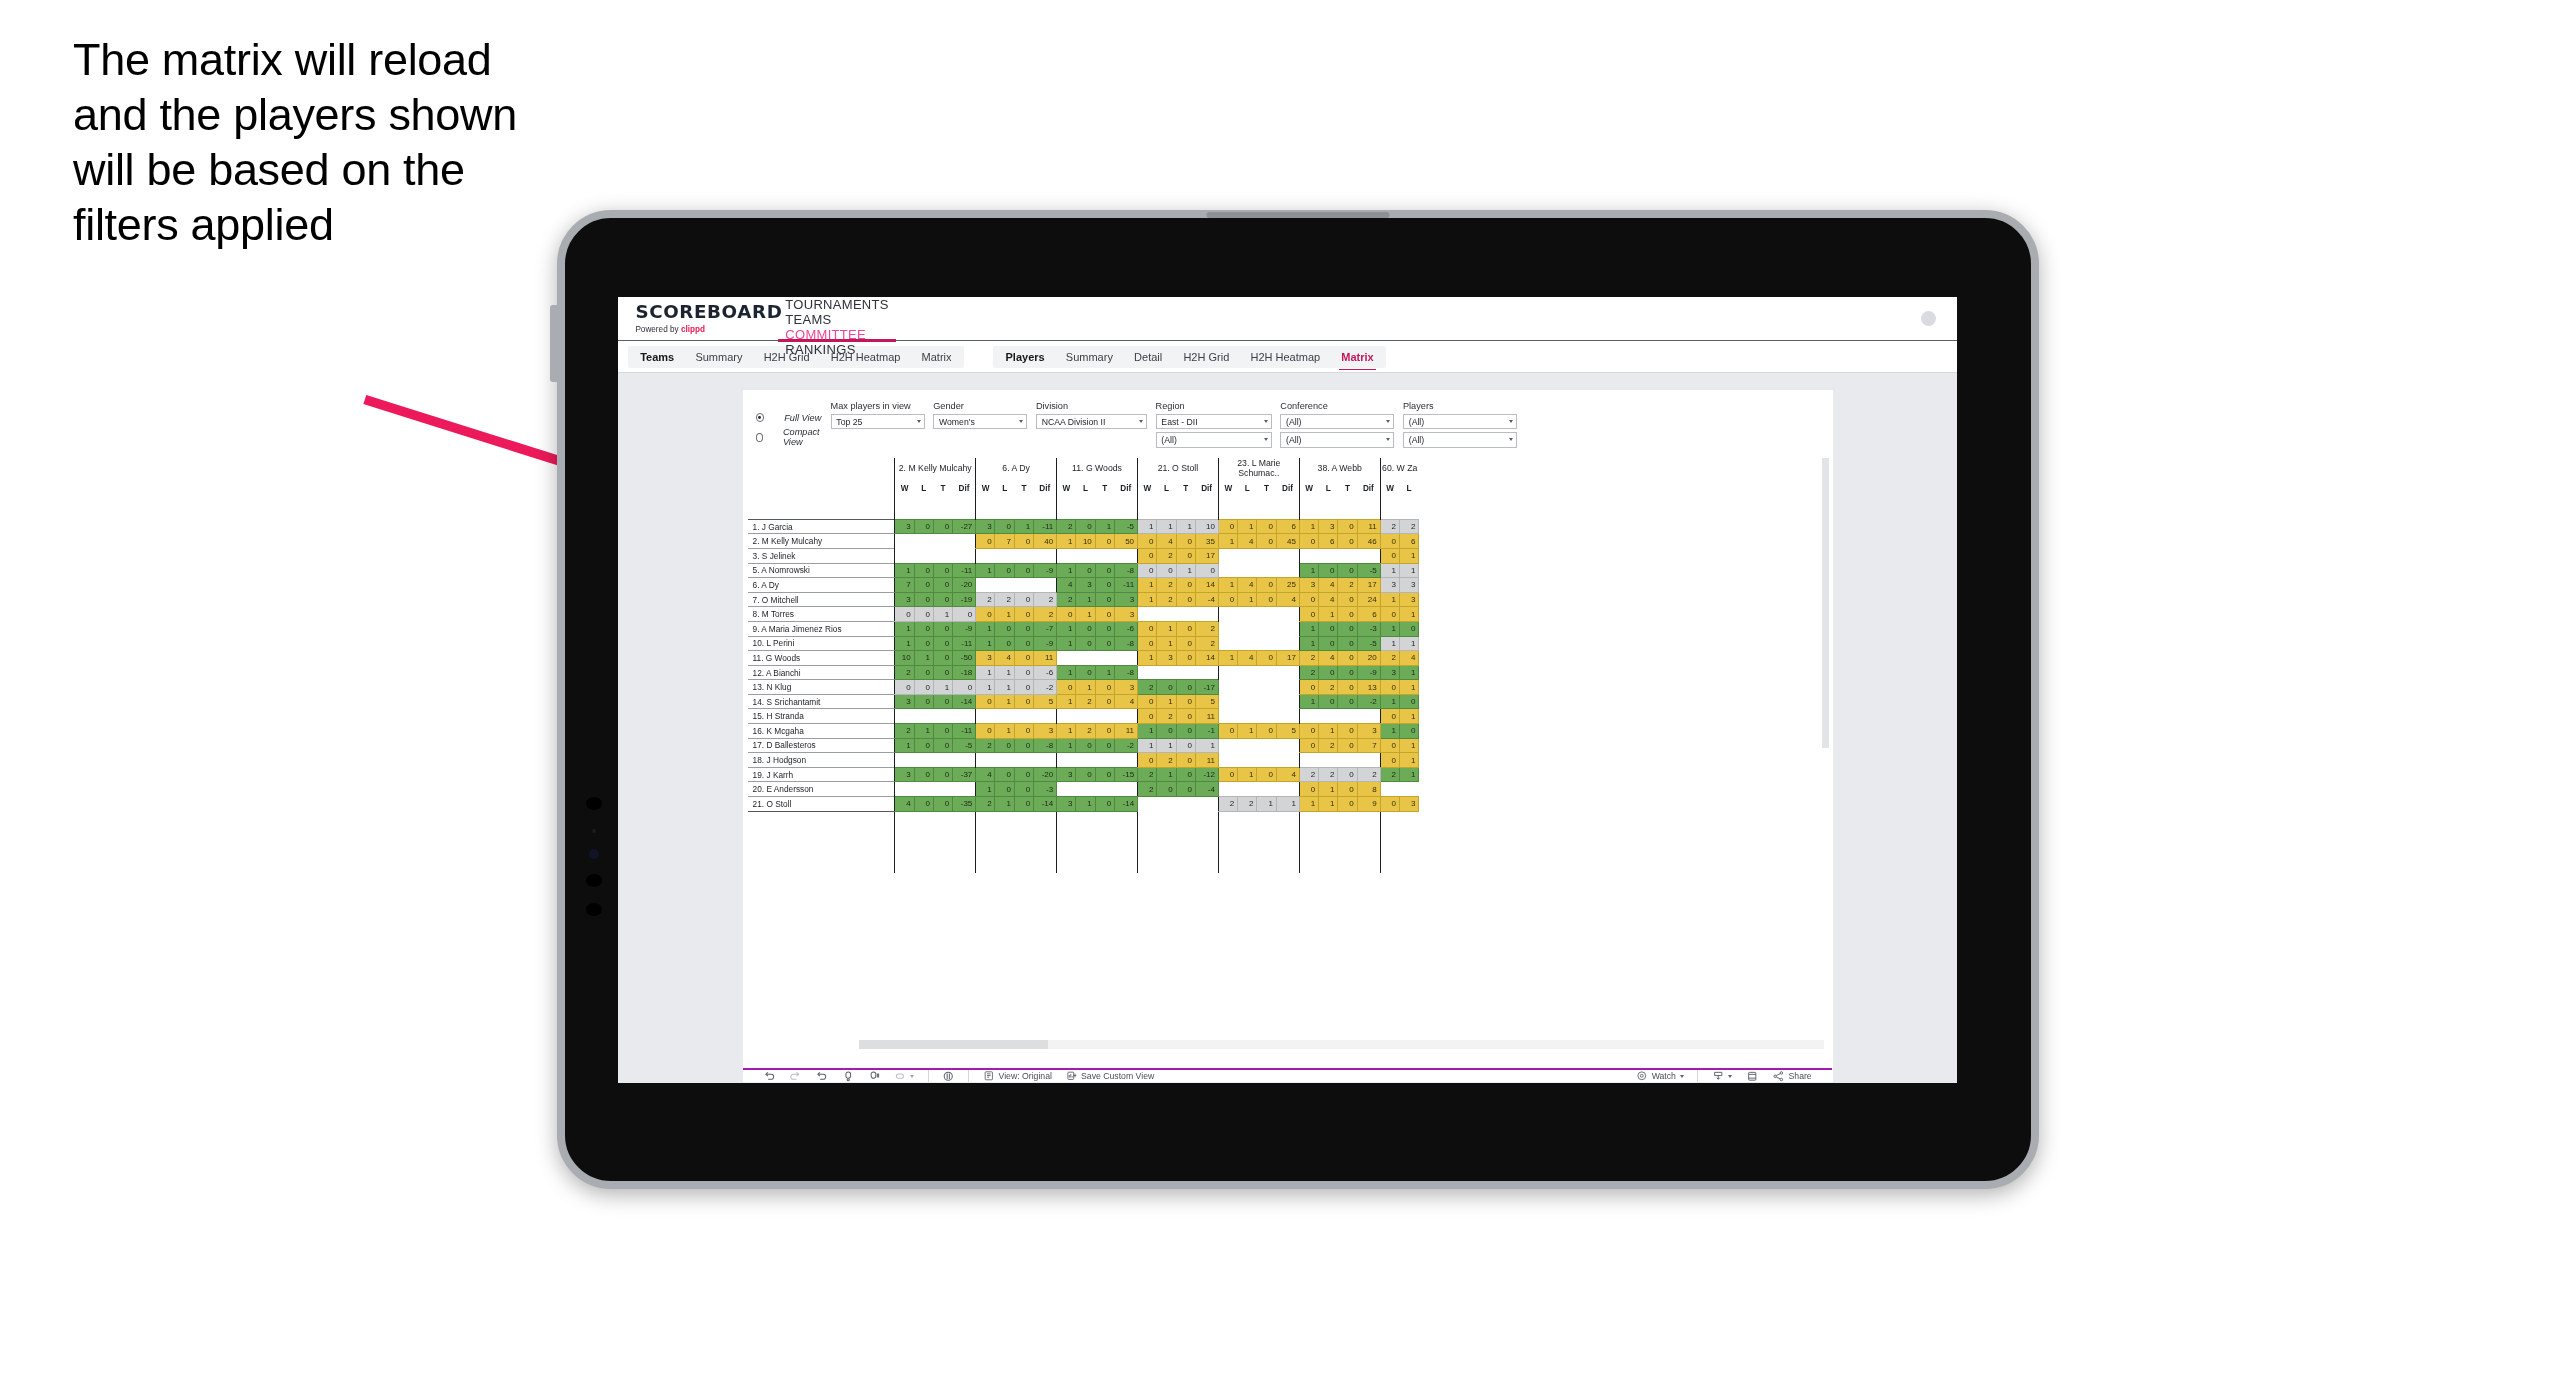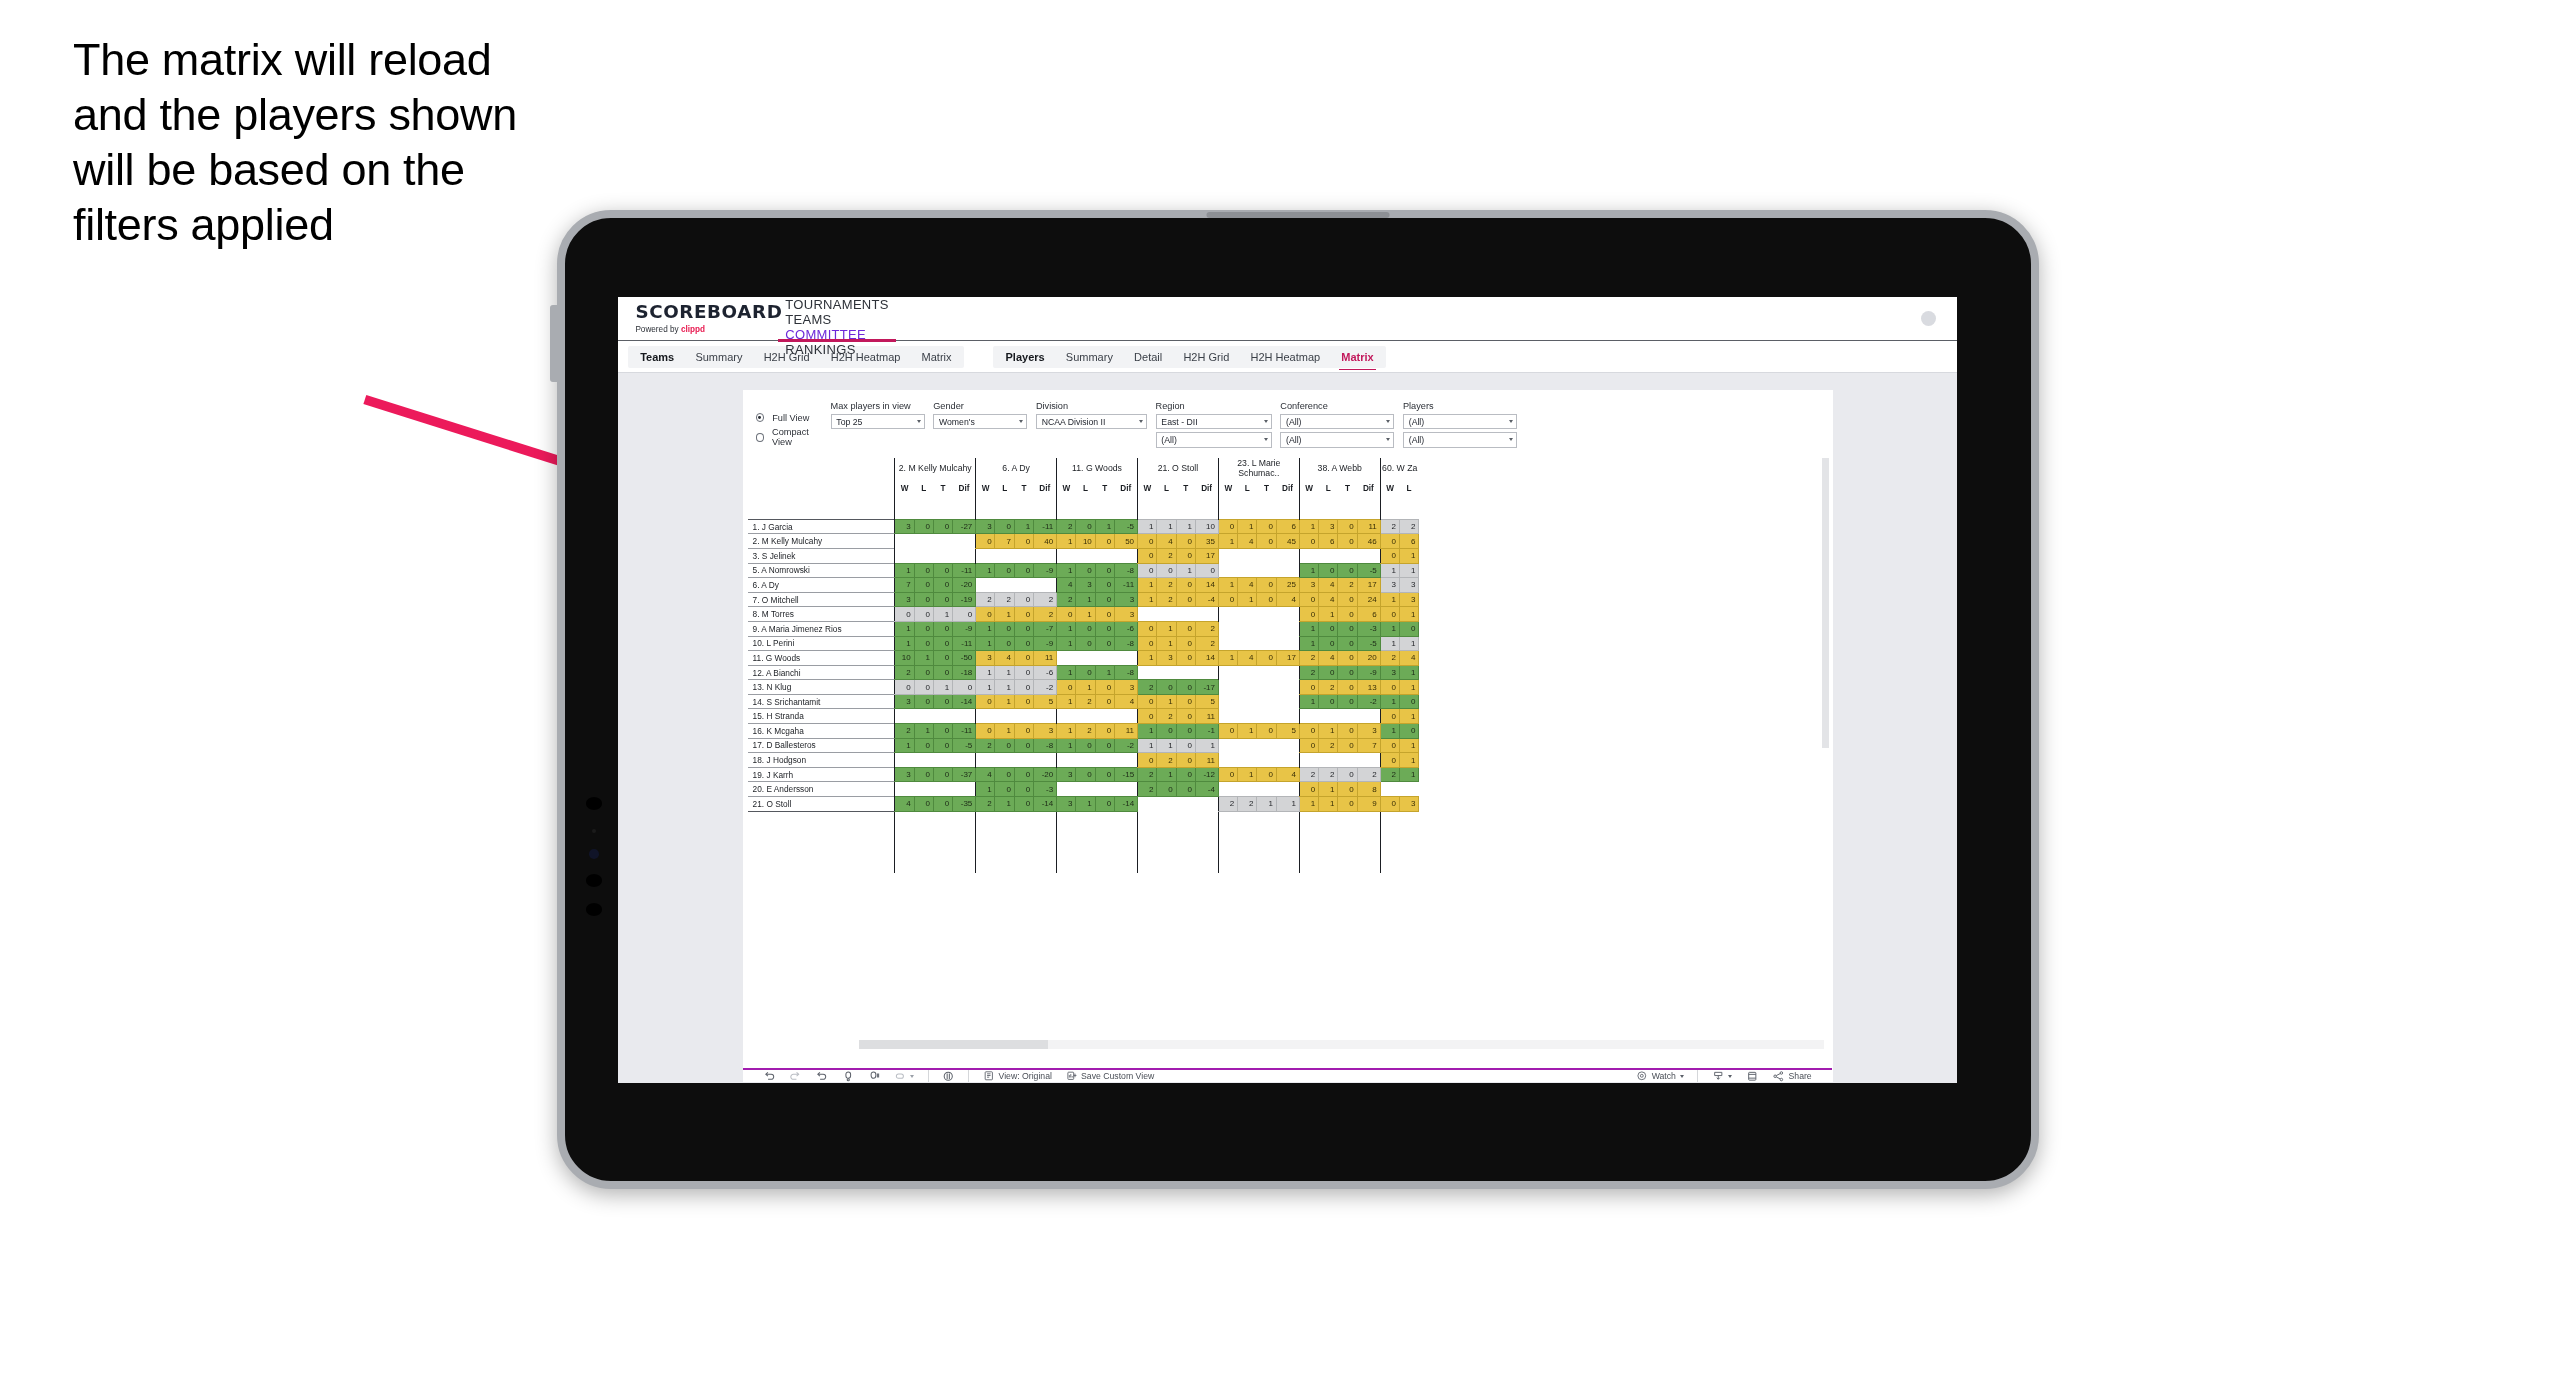--- a/index.html
+++ b/index.html
@@ -51,21 +51,21 @@
     font-family:"DejaVu Sans", sans-serif; font-weight:700; font-size:18.3px; letter-spacing:0.6px;
     color:#1d2330; line-height:1;
   }
   .brand .sub { font-size:8.2px; color:#2b2f36; margin-top:2.9px; white-space:nowrap;}
   .brand .sub b { color:#e8174e; font-weight:700; }
   .topnav { display:flex; align-items:stretch; margin-left:23px;flex-direction:column; }
   .topnav .item {
     display:flex; align-items:center; padding:0 19.3px; font-size:13px;
     color:#2d3138; letter-spacing:0.3px; position:relative; cursor:pointer;
   }
-  .topnav .item.active { color:#6d28d9; }
+  .topnav .item.active { color:#ec4899; }
   .topnav .item.active::after {
     content:""; position:absolute; left:11.6px; right:11.6px; bottom:0; height:2.9px; background:#c2185b;
   }
   .appbar .spacer { flex:1; }
   .appbar .avatar { width:15.4px; height:15.4px; border-radius:50%; background:#d9dbe0; align-self:center; margin-right:21px;}
 
   
   .subnav {
     height:32px; background:#ffffff; display:flex; align-items:center;
     padding-left:9.7px; border-bottom:1px solid #d7d9de; gap:0;
@@ -83,21 +83,21 @@
 
   
   .canvas { position:relative; height:709px; background:#e9eaee; }
   .sheet {
     position:absolute; left:125px; top:17.4px; width:1090px; bottom:0; background:#ffffff;
   }
 
   
   .filters { display:flex; padding:10.6px 9.7px 5.8px 12.5px; gap:0; font-size:8.7px; color:#2b2f36;}
   .radiocol { width:75px; padding-top:11.6px; }
-  .radiorow { display:flex; align-items:center; gap:8px; margin-bottom:4.8px; font-size:9.2px; }
+  .radiorow { display:flex; align-items:center; gap:20px; margin-bottom:4.8px; font-size:9.2px;font-style:italic; }
   .radio { width:8.7px; height:8.7px; border:1px solid #6b7079; border-radius:50%; position:relative; background:#fff;}
   .radio.on::after{ content:""; position:absolute; left:1.9px; top:1.9px; width:2.9px; height:2.9px; border-radius:50%; background:#2b2f36;}
   .fgroup { margin-right:8.7px; }
   .flabel { font-size:9.2px; color:#2b2f36; margin-bottom:2.9px; }
   .fselect {
     height:15.4px; border:1px solid #b9bcc2; background:#fff; font-size:8.7px; color:#232730;
     display:flex; align-items:center; padding:0 2.9px 0 4.8px; margin-bottom:2.9px; position:relative; cursor:pointer;
   }
   .fselect span.v { flex:1; white-space:nowrap; overflow:hidden; }
   .fselect i.caret {

